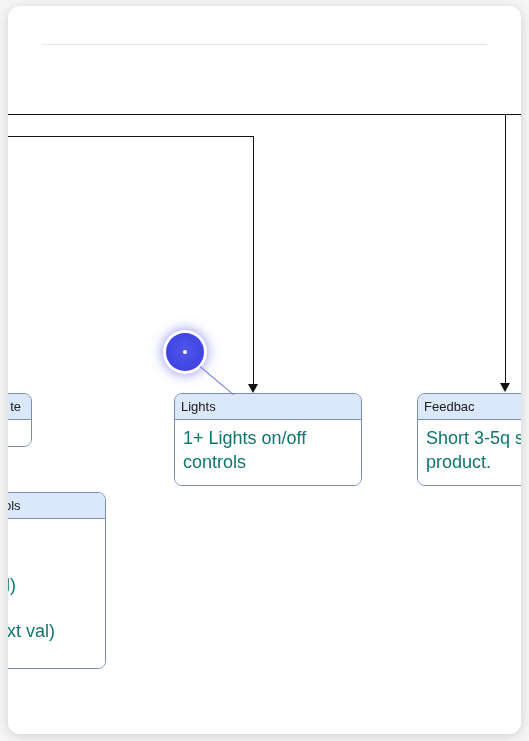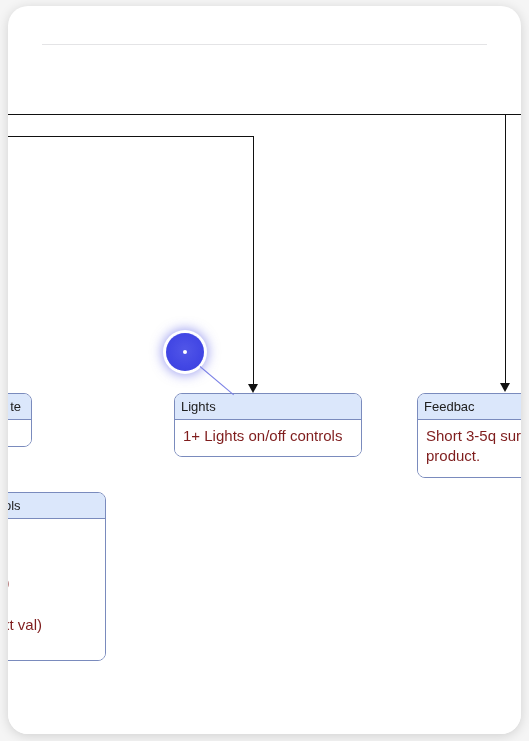--- a/index.html
+++ b/index.html
@@ -4,21 +4,21 @@
   <style>
     * { box-sizing: border-box; margin: 0; padding: 0; }
     html, body { width: 529px; height: 741px; overflow: hidden; font-family: Arial, Helvetica, sans-serif; }
     body { background: #f5f5f5; position: relative; }
 
     .frame {
       position: absolute;
       left: 8px; top: 6px;
       width: 513px; height: 728px;
       background: #ffffff;
-      border-radius: 20px;
+      border-radius: 12px;
       box-shadow: 0 2px 12px rgba(0,0,0,0.15), inset 0 -1px 0 rgba(0,0,0,0.02);
       overflow: hidden;
     }
 
     
     .hr1 {
       position: absolute; left: 34px; right: 34px; top: 38px;
       height: 0; border-top: 1px solid #e4e4e6;
     }
     .hr2 {
@@ -43,22 +43,22 @@
     .node .title {
       background: #dbe7fb;
       border-bottom: 1px solid #7a8bbd;
       text-align: left;
       font-size: 13px;
       color: #202020;
       padding: 5px 6px 5px 6px;
       white-space: nowrap;
     }
     .node .body {
-      font-size: 15px;
-      color: #7f1d1d;
+      font-size: 18px;
+      color: #0f766e;
       padding: 6px 8px 10px 8px;
       line-height: 1.35;
       background: #fff;
     }
 
     .partial-left-top .title { text-align: right; padding-right: 10px; }
     .partial-left-top .body { min-height: 26px; }
 
     .partial-controls { border-top-left-radius: 0; }
     .partial-controls .title { text-align: left; padding-left: 6px; }

